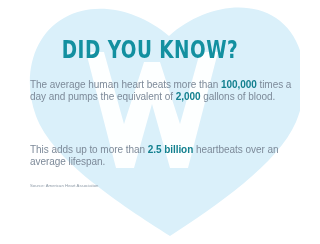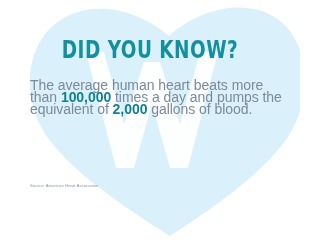--- a/index.html
+++ b/index.html
@@ -48,21 +48,21 @@
     color: #1390a0;
     transform: scaleX(0.82);
     transform-origin: 50% 50%;
     white-space: nowrap;
   }
   .body-block {
     position: absolute;
     left: 30px;
     width: 262px;
     font-family: "Liberation Sans", sans-serif;
-    font-size: 14px;
+    font-size: 10px;
     line-height: 12.2px;
     color: #7d8a99;
     letter-spacing: -0.05px;
   }
   #para-1 { top: 79px; }
   #para-2 { top: 144px; }
   .hl {
     color: #13808f;
     font-weight: bold;
   }
@@ -113,17 +113,18 @@
       </g>
     </svg>
   </div>
 
   <div id="content-layer">
 
     <div id="title">DID YOU KNOW?</div>
 
     <div class="body-block" id="para-1"><span>The average human heart beats more than </span><span class="hl">100,000</span><span> times a day and pumps the equivalent of </span><span class="hl">2,000</span><span> gallons of blood.</span></div>
 
+    <div class="body-block" id="para-2"><span>This adds up to more than </span><span class="hl">2.5 billion</span><span> heartbeats over an average lifespan.</span></div>
 
     <div id="source">Source: American Heart Association</div>
 
   </div>
 </div>
 
 </body></html>

